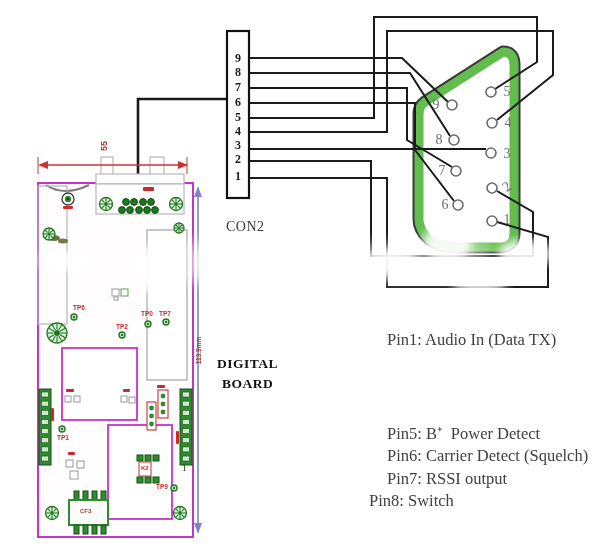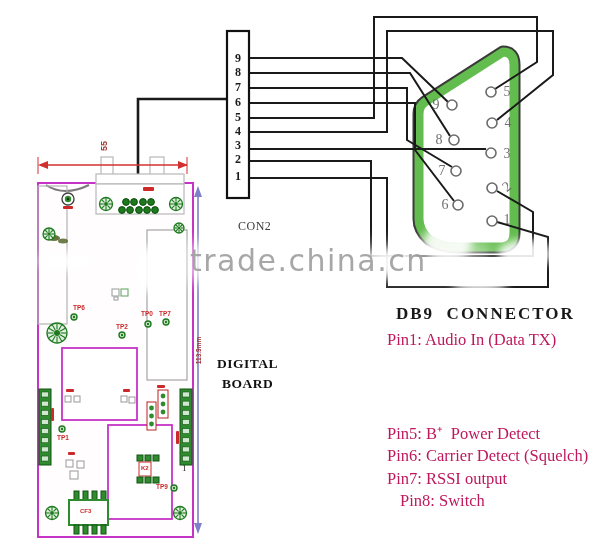--- a/index.html
+++ b/index.html
@@ -1,23 +1,23 @@
 <!DOCTYPE html>
 <html><head>
 <meta charset="utf-8">
 <style>
   html,body{margin:0;padding:0;background:#fff;}
   #stage{position:relative;width:614px;height:550px;background:#ffffff;overflow:hidden;
          font-family:"Liberation Serif",serif;}
   #art{position:absolute;left:0;top:0;}
   .txt{position:absolute;white-space:pre;}
   .con2-num{width:22px;text-align:center;font-size:12px;font-weight:bold;color:#1c1c1c;}
-  .con2-lbl{font-size:12px;letter-spacing:.5px;color:#3a3a3a;margin-left:12px;}
+  .con2-lbl{font-size:14px;letter-spacing:.5px;color:#3a3a3a;}
   .db9-num{width:12px;text-align:center;font-size:14px;color:#6f6f6f;}
-  .pin-desc{font-size:16.5px;color:#be185d;}
+  .pin-desc{font-size:16.5px;color:#404040;}
   .db9-title{font-size:17px;font-weight:600;letter-spacing:2px;color:#181818;}
   .board-name{font-size:13.5px;font-weight:bold;letter-spacing:.5px;color:#111;}
   .tp-lbl{font-size:6.5px;font-weight:bold;color:#cc2a2a;font-family:"Liberation Sans",sans-serif;}
   .ic-lbl{font-size:6px;font-weight:bold;color:#cc2a2a;font-family:"Liberation Sans",sans-serif;}
   .dim-lbl{color:#a03535;font-weight:bold;font-family:"Liberation Sans",sans-serif;text-align:center;}
   .watermark{font-family:"DejaVu Sans",sans-serif;font-size:30px;letter-spacing:1.5px;
              color:#9c9c9c;opacity:.88;}
   .blob{position:absolute;background:rgba(255,255,255,.9);filter:blur(4px);border-radius:45%;}
   .haze{position:absolute;background:rgba(255,255,255,.45);filter:blur(7px);}
   .pin1-marker{font-size:9px;color:#222;}
@@ -283,21 +283,20 @@
   <div class="blob" style="left:40px;top:252px;width:56px;height:18px"></div>
   <div class="blob" style="left:134px;top:246px;width:34px;height:46px"></div>
   <div class="blob" style="left:196px;top:238px;width:42px;height:50px"></div>
   <div class="blob" style="left:300px;top:252px;width:46px;height:22px"></div>
   <div class="blob" style="left:364px;top:249px;width:56px;height:28px"></div>
   <div class="blob" style="left:424px;top:224px;width:48px;height:38px"></div>
   <div class="blob" style="left:498px;top:240px;width:54px;height:28px"></div>
   <div class="blob" style="left:452px;top:270px;width:56px;height:22px"></div>
   <div class="haze" style="left:180px;top:242px;width:310px;height:40px"></div>
 
-  <div class="txt watermark" style="left:190px;top:243px">trade.china.cn</div>
 
   <div class="txt con2-num" style="left:227px;top:51px">9</div>
   <div class="txt con2-num" style="left:227px;top:65px">8</div>
   <div class="txt con2-num" style="left:227px;top:80px">7</div>
   <div class="txt con2-num" style="left:227px;top:95px">6</div>
   <div class="txt con2-num" style="left:227px;top:110px">5</div>
   <div class="txt con2-num" style="left:227px;top:124px">4</div>
   <div class="txt con2-num" style="left:227px;top:138px">3</div>
   <div class="txt con2-num" style="left:227px;top:152px">2</div>
   <div class="txt con2-num" style="left:227px;top:169px">1</div>
@@ -306,26 +305,25 @@
   <div class="txt db9-num" style="left:430px;top:97px">9</div>
   <div class="txt db9-num" style="left:433px;top:132px">8</div>
   <div class="txt db9-num" style="left:436px;top:163px">7</div>
   <div class="txt db9-num" style="left:439px;top:197px">6</div>
   <div class="txt db9-num" style="left:501px;top:84px">5</div>
   <div class="txt db9-num" style="left:502px;top:115px">4</div>
   <div class="txt db9-num" style="left:501px;top:146px">3</div>
   <div class="txt db9-num" style="left:501px;top:179px;transform:rotate(-38deg)">2</div>
   <div class="txt db9-num" style="left:501px;top:212px">1</div>
 
-  <div class="txt db9-title" style="left:396px;top:304px">DB9  CONNECTOR</div>
   <div class="txt pin-desc" style="left:387px;top:330px">Pin1: Audio In (Data TX)</div>
   <div class="txt pin-desc" style="left:387px;top:421px">Pin5: B⁺  Power Detect</div>
   <div class="txt pin-desc" style="left:387px;top:446px">Pin6: Carrier Detect (Squelch)</div>
   <div class="txt pin-desc" style="left:387px;top:469px">Pin7: RSSI output</div>
-  <div class="txt pin-desc" style="left:400px;top:491px">Pin8: Switch</div>
+  <div class="txt pin-desc" style="left:369px;top:491px">Pin8: Switch</div>
 
   <div class="txt board-name" style="left:217px;top:356px">DIGITAL</div>
   <div class="txt board-name" style="left:222px;top:376px">BOARD</div>
 
   <div class="txt dim-lbl rot" style="left:92px;top:141px;width:24px;font-size:9px">55</div>
   <div class="txt dim-lbl rot" style="left:168px;top:347px;width:60px;font-size:6.5px">113.9mm</div>
 
   <div class="txt tp-lbl" style="left:73px;top:304px">TP6</div>
   <div class="txt tp-lbl" style="left:116px;top:323px">TP2</div>
   <div class="txt tp-lbl" style="left:141px;top:310px">TP0</div>

